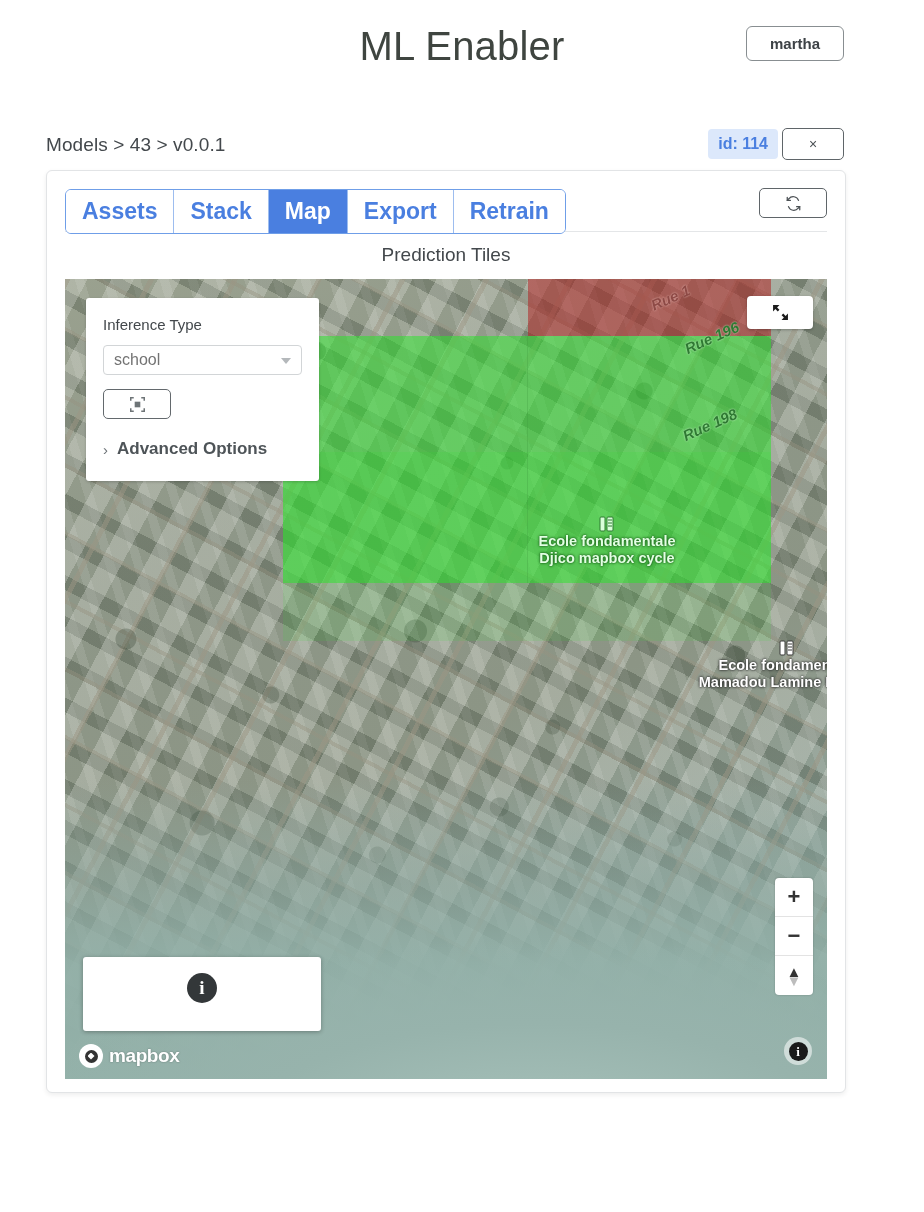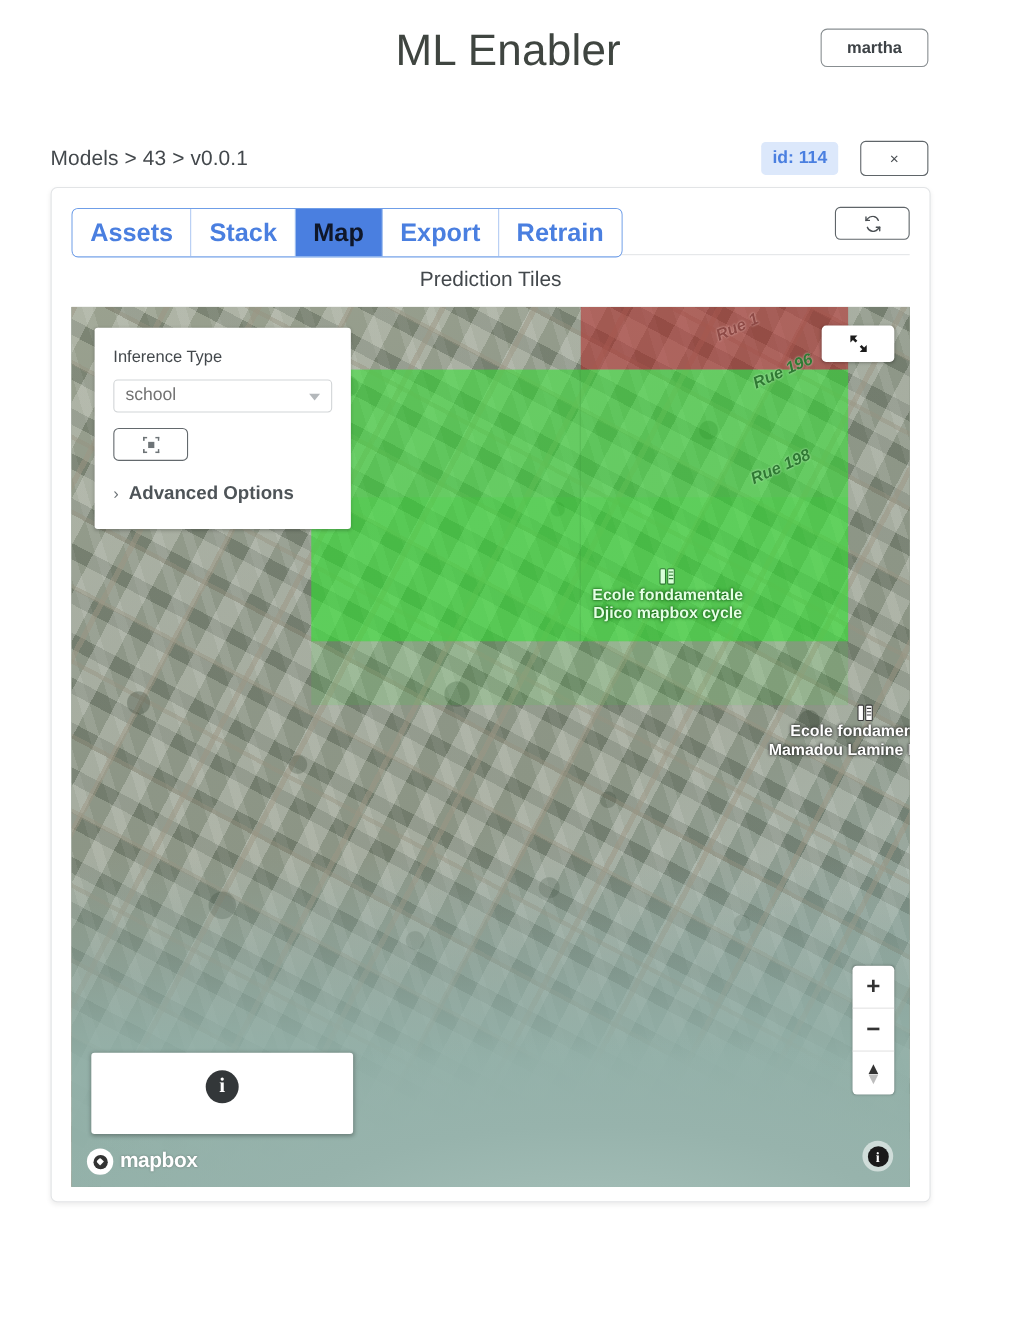--- a/index.html
+++ b/index.html
@@ -53,21 +53,21 @@
     left: 46px; top: 6px;
     font-size: 19px;
     color: #43484c;
     letter-spacing: .1px;
   }
   .crumb-right {
     position: absolute;
     right: 80px; top: 0px;
     display: flex;
     align-items: center;
-    gap: 20px;
+    gap: 4px;
   }
   .id-badge {
     background: #dce8fb;
     color: #4a7fe0;
     font-weight: 700;
     font-size: 16px;
     padding: 6px 10px;
     border-radius: 4px;
   }
   .close-btn {
@@ -112,21 +112,21 @@
     color: #4a7fe0;
     background: #fff;
     border-right: 1px solid #9dbdef;
     cursor: pointer;
     white-space: nowrap;
     text-align: right;
   }
   .tab:last-child { border-right: none; }
   .tab.active {
     background: #4a7fe0;
-    color: #0f172a;
+    color: #ffffff;
   }
   .refresh-btn {
     position: absolute;
     right: 18px; top: 17px;
     width: 68px; height: 30px;
     border: 1px solid #5f6569;
     border-radius: 5px;
     background: #fff;
     display: flex; align-items: center; justify-content: center;
     cursor: pointer;

